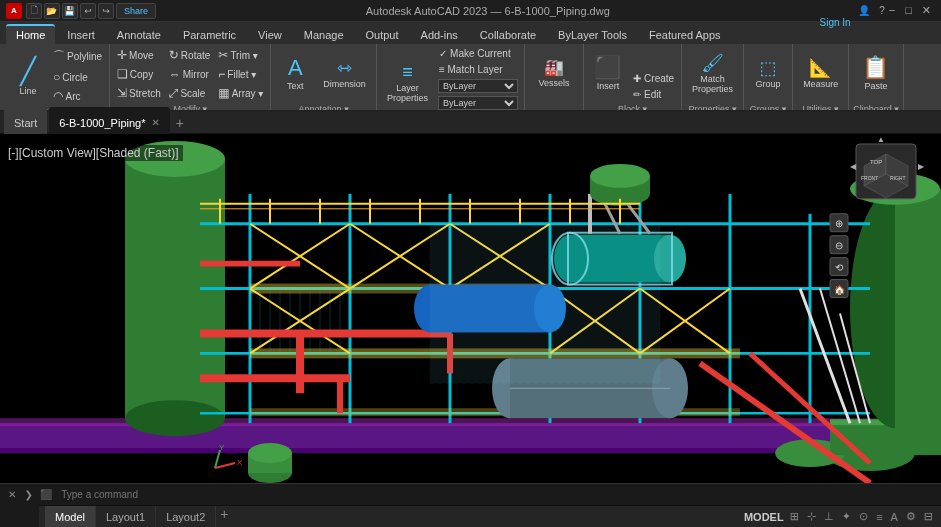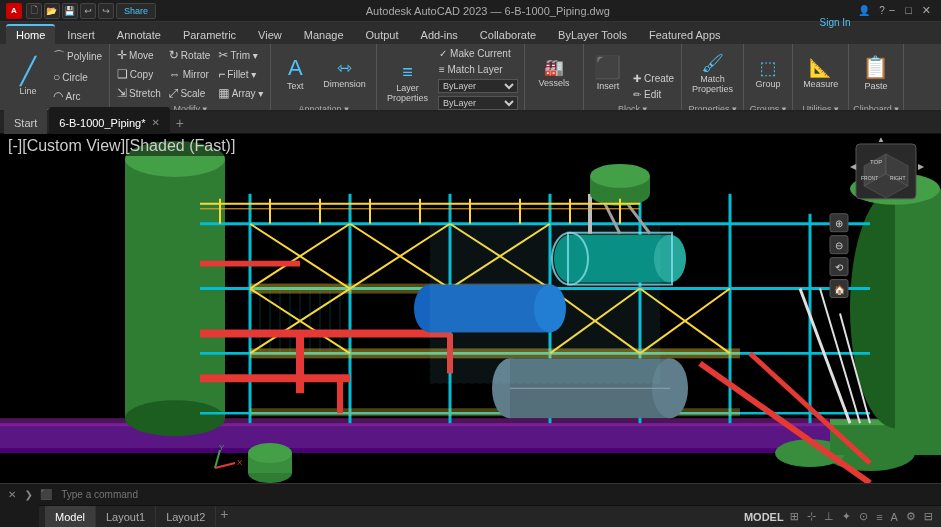--- a/index.html
+++ b/index.html
@@ -137,24 +137,24 @@
     #add-tab { color: #888; font-size: 14px; cursor: pointer; padding: 0 4px; }
 
     
     #viewport {
       position: relative;
       background: #000;
       overflow: hidden;
     }
     #viewport-label {
       position: absolute;
-      top: 2px;
+      top: 11px;
       left: 4px;
       color: #ccc;
-      font-size: 16px;
+      font-size: 12px;
       z-index: 10;
       background: rgba(0,0,0,0.5);
       padding: 1px 4px;
     }
 
     
     #status-bar {
       height: 22px;
       background: #252526;
       display: flex;

